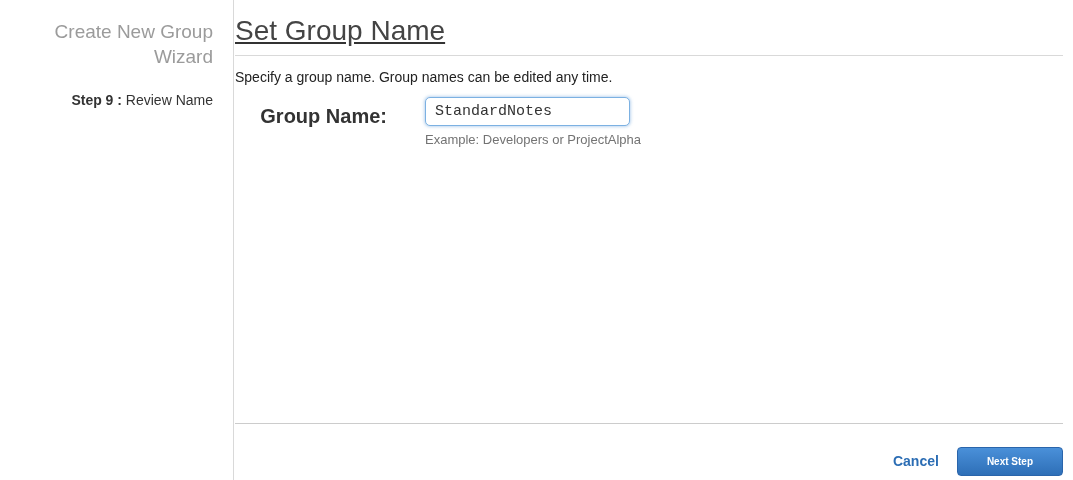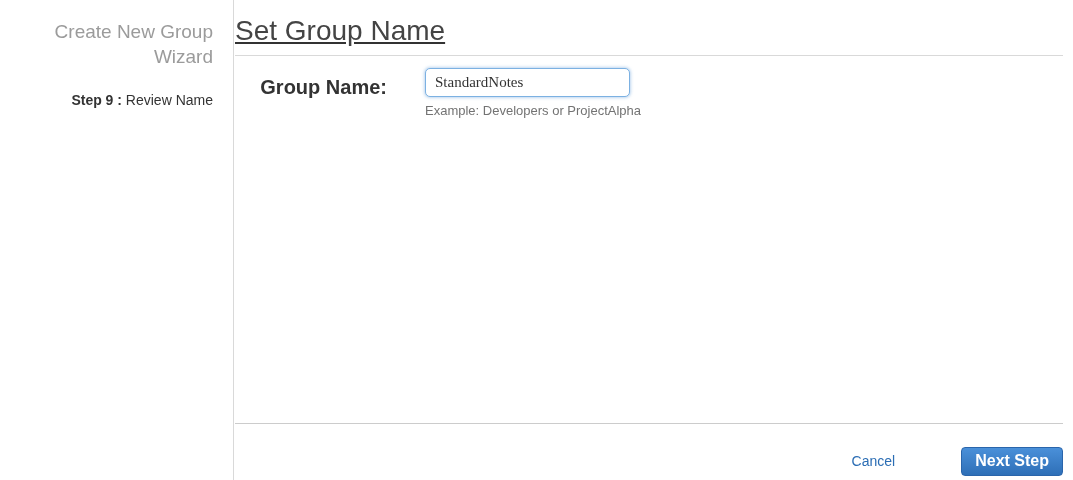--- a/index.html
+++ b/index.html
@@ -83,21 +83,21 @@
     font-weight: 700;
     color: #333;
     padding-top: 8px;
   }
   .form-field { margin-left: 38px; }
   .text-input {
     display: block;
     width: 205px;
     height: 29px;
     padding: 0 9px;
-    font-family: Liberation Serif, serif;
+    font-family: Liberation Mono, monospace;
     font-size: 15px;
     color: #333;
     background: #fff;
     border: 1px solid var(--focus-border, #7cb1e2);
     border-radius: 5px;
     outline: none;
     box-shadow: 0 0 3px 1px rgba(110, 165, 220, 0.45);
   }
   .hint {
     font-size: 13px;
@@ -112,57 +112,57 @@
     left: 30px; right: 10px; bottom: 0;
     height: 57px;
     border-top: 1px solid #ccc;
     display: flex;
     align-items: center;
     justify-content: flex-end;
     padding-top: 18px;
   }
   .cancel-link {
     font-size: 14px;
-    font-weight: 400;
+    font-weight: 700;
     color: var(--link-blue, #2b6db4);
     text-decoration: none;
     margin-right: 18px;
     cursor: pointer;
   }
   .next-step-button {
     height: 29px;
-    padding: 0 13px;
+    padding: 0 29px;
     font-family: "Liberation Sans", sans-serif;
-    font-size: 16px;
+    font-size: 10px;
     font-weight: 700;
     color: #fff;
     background: linear-gradient(to bottom, var(--button-top, #4a90d9), var(--button-bottom, #2e6fb7));
     border: 1px solid #2a65ab;
     border-radius: 4px;
     cursor: pointer;
-    margin-left: 48px;
   }
 </style>
 </head>
 <body>
 
 <div class="page">
 
   <div class="sidebar">
     <div class="wizard-title">Create New Group Wizard</div>
     <ul class="steps">
       <li class="step active"><span class="step-prefix">Step 9 :</span><span> Review Name</span></li>
     </ul>
   </div>
 
   <div class="main">
     <div class="main-header">
       <h1 class="page-title">Set Group Name</h1>
     </div>
 
+    <p class="page-desc">Specify a group name. Group names can be edited any time.</p>
 
     <div class="form-row">
       <label class="form-label" for="group-name-input">Group Name:</label>
       <div class="form-field">
         <input id="group-name-input" class="text-input" type="text" value="StandardNotes" style="">
         <div class="hint hint-first">Example: Developers or ProjectAlpha</div>
       </div>
     </div>
 
     <div class="footer">

